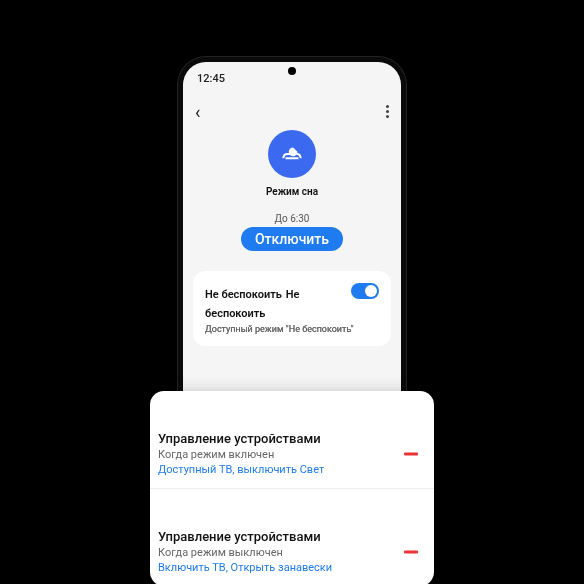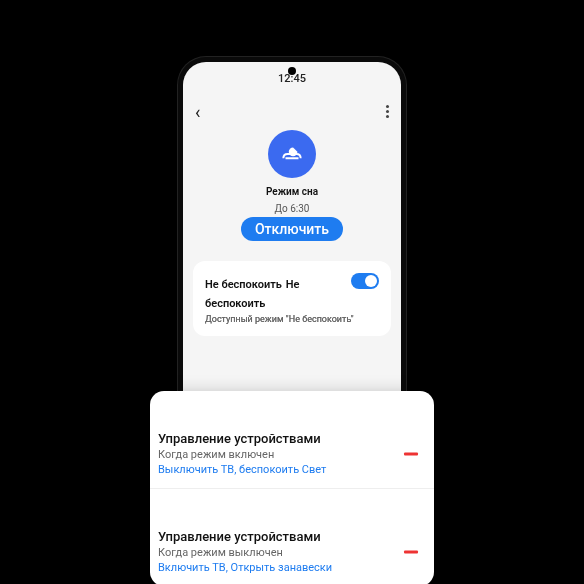--- a/index.html
+++ b/index.html
@@ -29,40 +29,39 @@
     width: 8px; height: 8px;
     background: #000; border-radius: 50%;
     z-index: 5;
   }
   .statusbar {
     height: 24px;
     display: flex; align-items: center;
     padding: 16px 14px;
     font-size: 11px; font-weight: 500;
     color: #222;
-    justify-content: center;
   }
   .appbar {
     height: 34px;
     display: flex; align-items: center; justify-content: space-between;
     padding: 0 12px;
   }
   .back { font-size: 18px; color: #222; }
   .dots { display: flex; flex-direction: column; gap: 2px; }
   .dots span { width: 3px; height: 3px; background: #444; border-radius: 50%; }
   .hero { text-align: center; padding: 2px 0 10px; }
   .mode-icon {
     width: 48px; height: 48px; border-radius: 50%;
     background: #3b6af0;
     margin: 0 auto 8px;
     display: flex; align-items: center; justify-content: center;
   }
   .mode-icon svg { width: 26px; height: 26px; }
   .mode-title { font-size: 10px; font-weight: 600; color: #111; }
-  .mode-sub { font-size: 10px; color: #555; margin-top: 6px; }
+  .mode-sub { font-size: 10px; color: #555; margin-top: 16px; }
   .pill {
     display: inline-block;
     margin-top: 3px;
     background: #1e7cf0;
     color: #fff;
     font-size: 14px;
     font-weight: 500;
     padding: 4px 14px;
     border-radius: 12px;
   }
@@ -175,21 +174,21 @@
       <span class="sym">‹</span>
     </div>
 
   </div>
 </div>
 
 <div class="overlay">
   <div class="orow">
     <div class="orow-title">Управление устройствами</div>
     <div class="orow-sub">Когда режим включен</div>
-    <div class="orow-act">Выключить ТВ, беспокоить Свет</div>
+    <div class="orow-act">Доступный ТВ, выключить Свет</div>
     <div class="minus"></div>
   </div>
   <div class="orow">
     <div class="orow-title">Управление устройствами</div>
     <div class="orow-sub">Когда режим выключен</div>
     <div class="orow-act">Включить ТВ, Открыть занавески</div>
     <div class="minus"></div>
   </div>
 </div>
 

